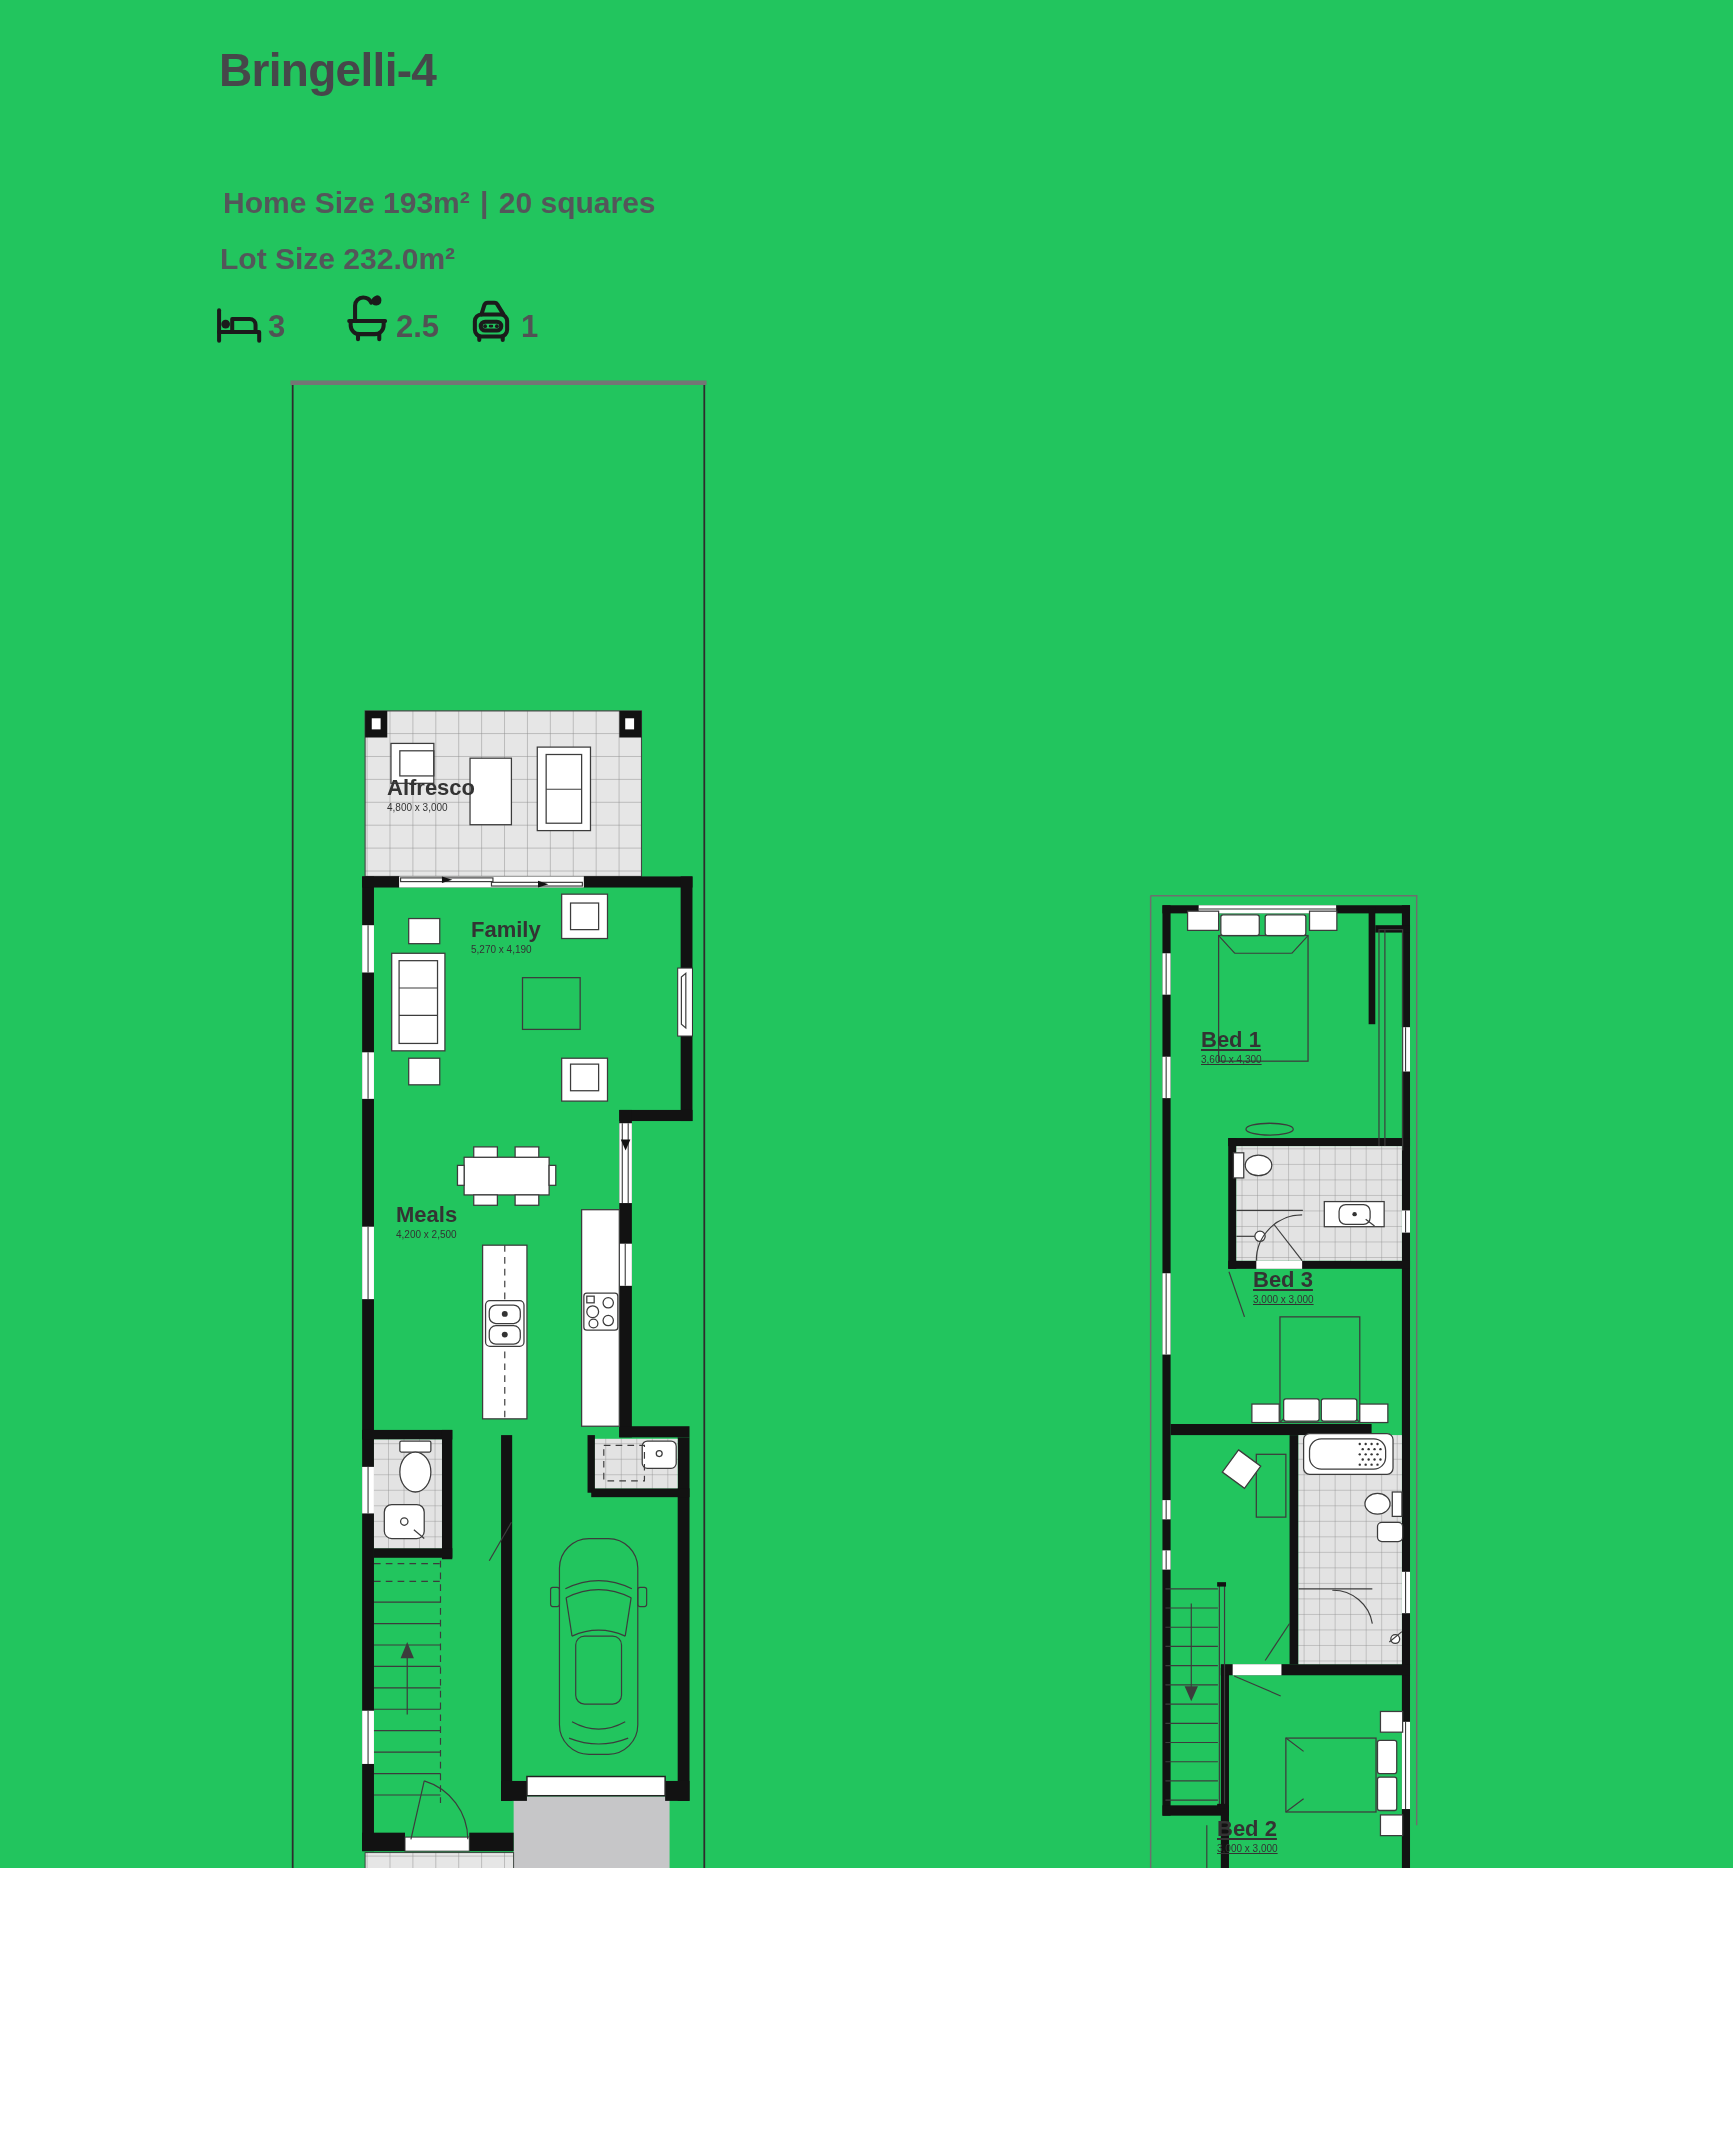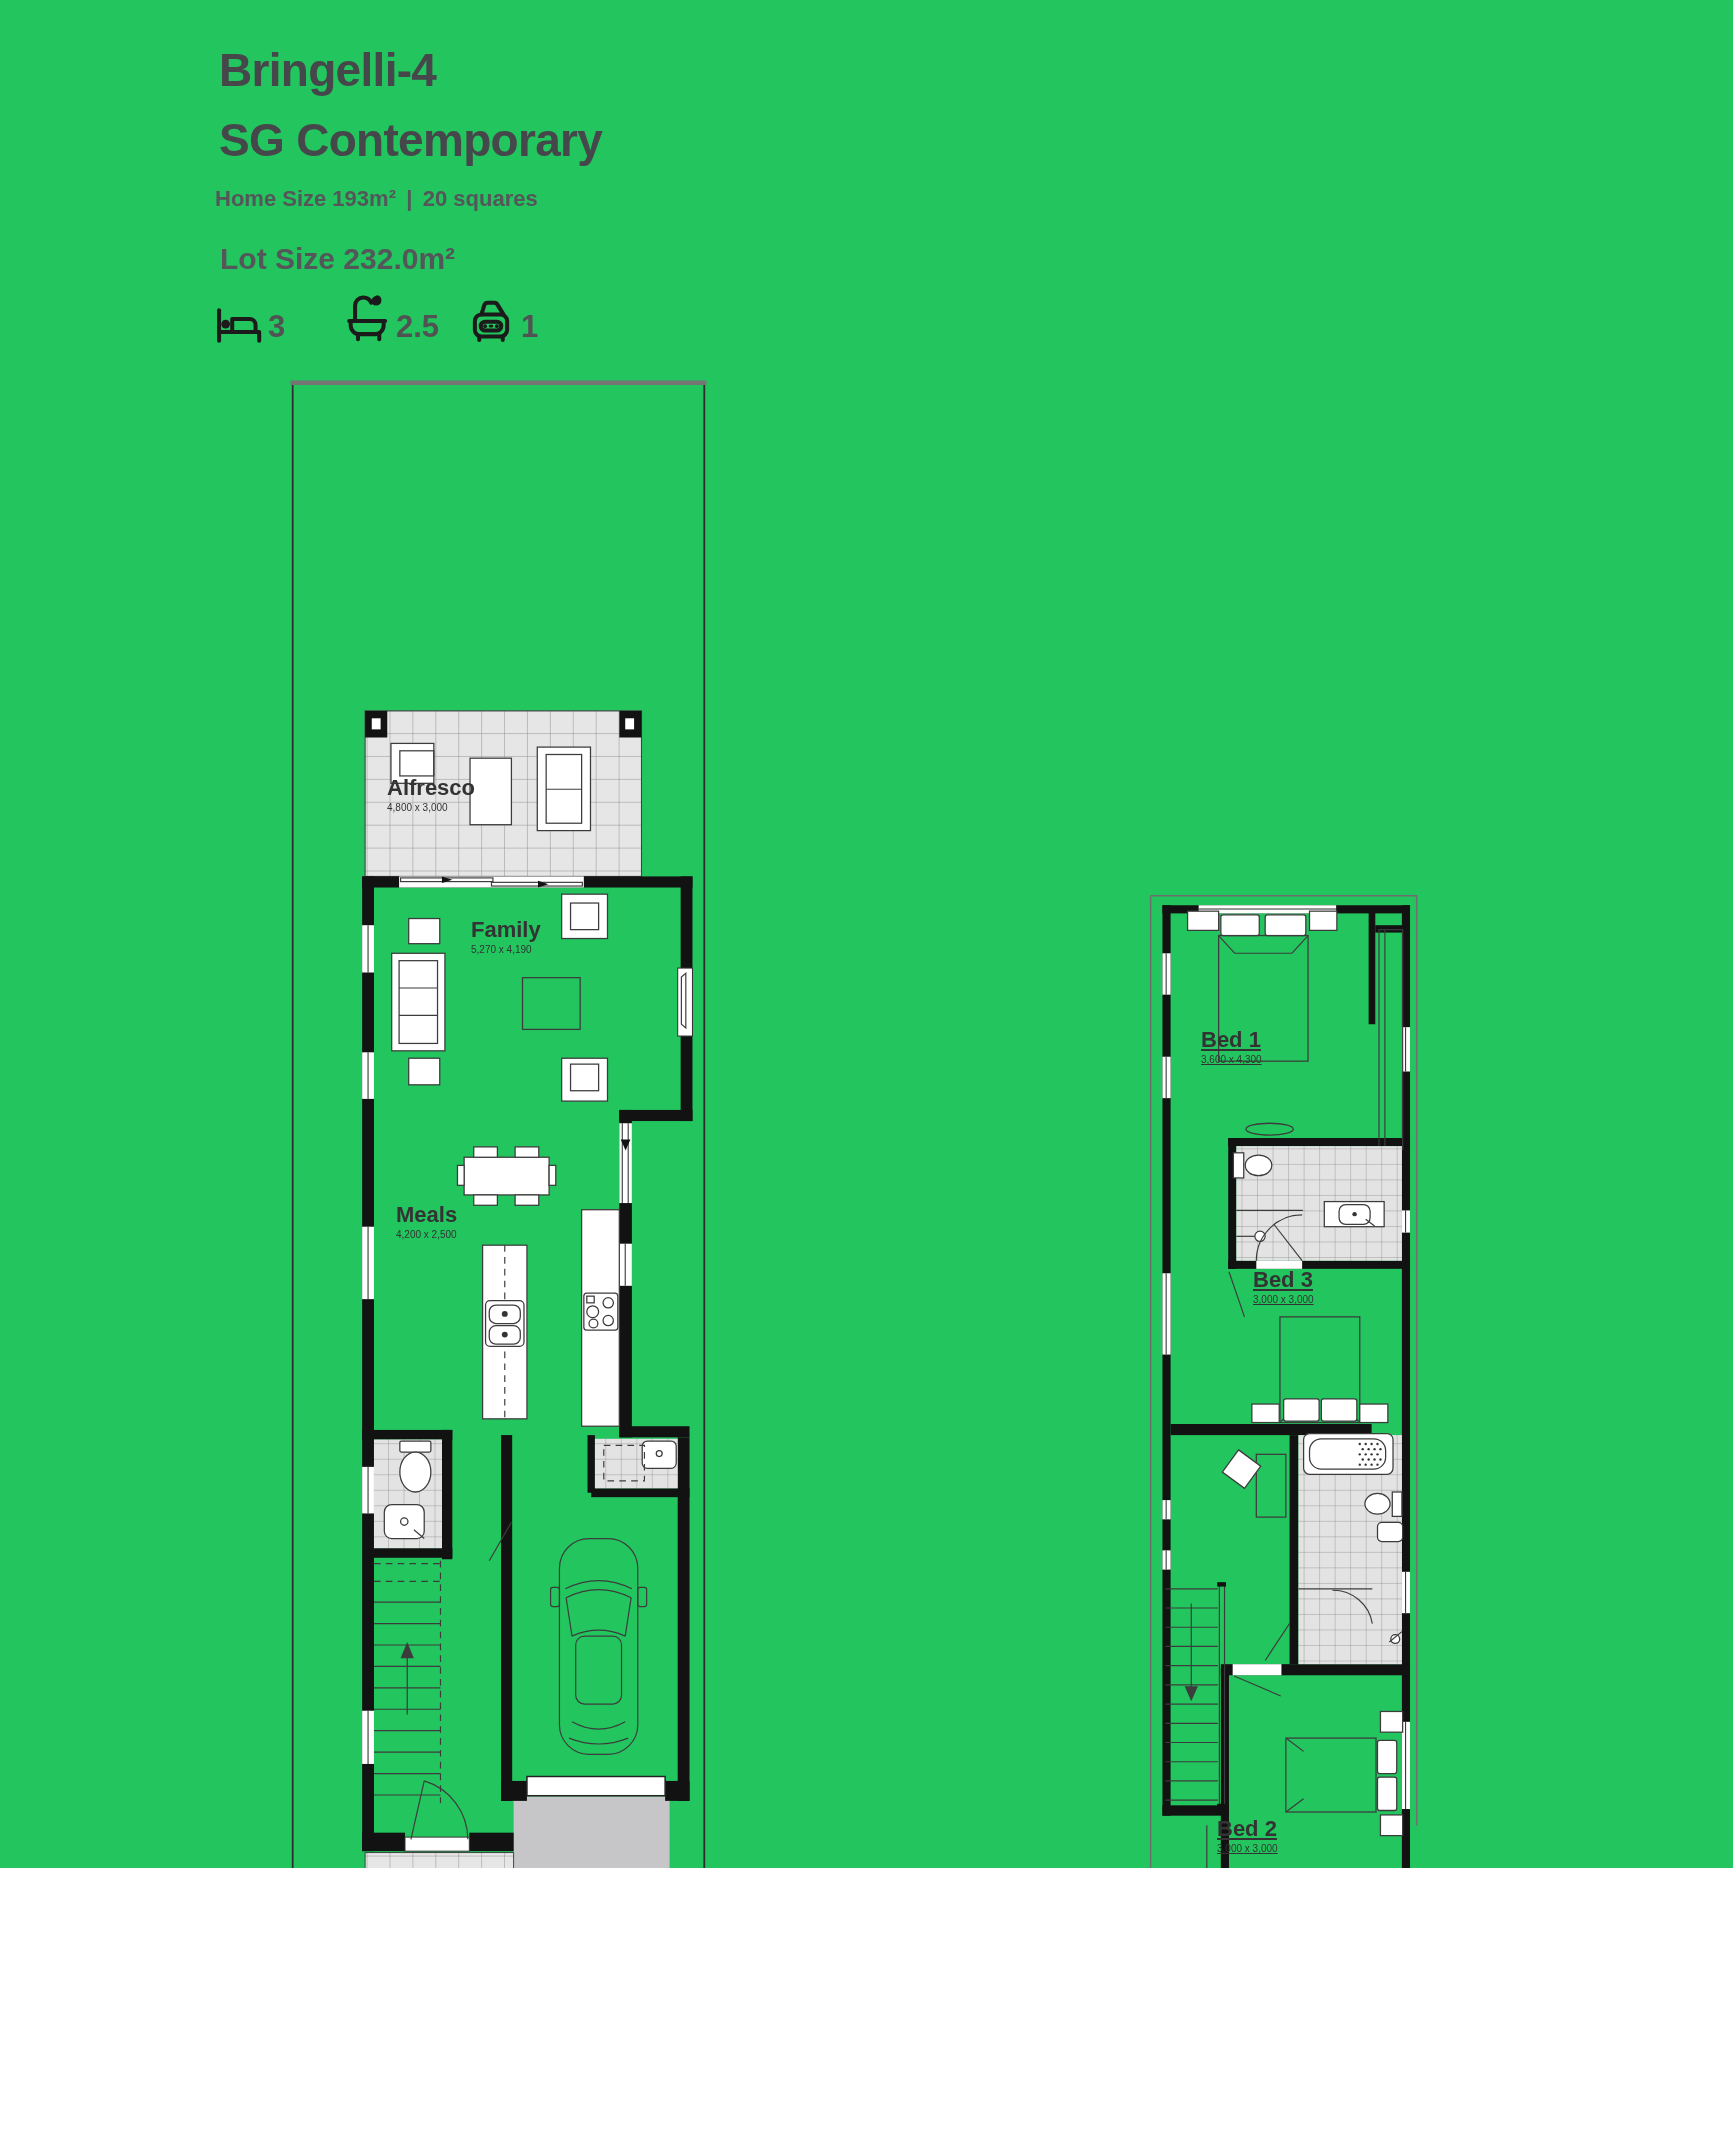--- a/index.html
+++ b/index.html
@@ -3,39 +3,38 @@
 <meta charset="utf-8">
 <style>
   html,body{margin:0;padding:0;background:#ffffff;}
   .page{position:relative;width:1733px;height:1868px;background:#22c55e;overflow:hidden;
         font-family:"Liberation Sans", sans-serif;}
   
   .hdr-title{position:absolute;left:219px;top:43px;font-size:46px;font-weight:bold;
              color:#46474a;letter-spacing:-0.7px;}
   .hdr-sub{position:absolute;left:219px;top:113px;font-size:46px;font-weight:bold;
            color:#46474a;letter-spacing:-0.7px;}
-  .hdr-line1{position:absolute;left:215px;top:186px;font-size:22px;font-weight:bold;color:#54565a;}
+  .hdr-line1{position:absolute;left:223px;top:186px;font-size:30px;font-weight:bold;color:#54565a;}
   .hdr-line1 .sep{padding:0 10.3px;color:#54565a;font-weight:bold;}
   .hdr-line2{position:absolute;left:220px;top:234px;font-size:30px;font-weight:bold;color:#54565a;margin-top:8px;}
   .stat-num{position:absolute;font-size:31px;font-weight:bold;color:#515254;}
   .stat-ic{position:absolute;color:#1b1b1b;}
   
   .room-label{position:absolute;color:#333;}
   .room-label .nm{font-weight:bold;font-size:22px;line-height:1.05;}
   .room-label .dm{font-size:10px;line-height:1.3;margin-top:2px;}
   .ctr{width:126px;text-decoration:underline;}
   svg.plan{position:absolute;left:0;top:0;}
 </style>
 </head>
 <body>
 
 <div class="page">
 
   <div class="hdr-title">Bringelli-4</div>
-  <div class="hdr-sub">SG Contemporary</div>
   <div class="hdr-line1">
     <span>Home Size 193m²</span><span class="sep">|</span><span>20 squares</span>
   </div>
   <div class="hdr-line2">Lot Size 232.0m²</div>
 
   <span class="stat-ic" style="left:216px;top:308px">
     <svg width="47" height="35" viewBox="0 0 64 48" fill="none" stroke="currentColor" stroke-width="5.5" stroke-linecap="round" stroke-linejoin="round">
       <path d="M4 3 V45"></path>
         <path d="M4 33 H59 V45"></path>
       <path d="M22 15 H46 a8 8 0 0 1 8 8 v10 H22 Z"></path>

